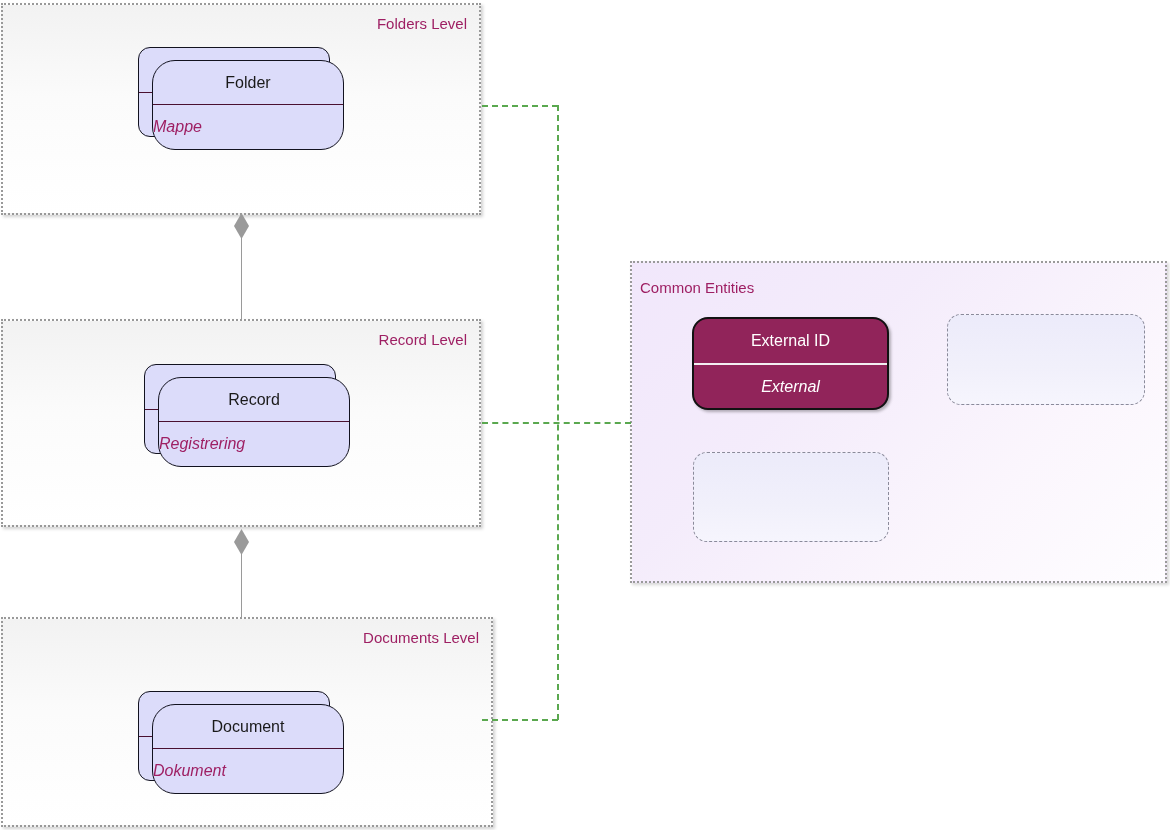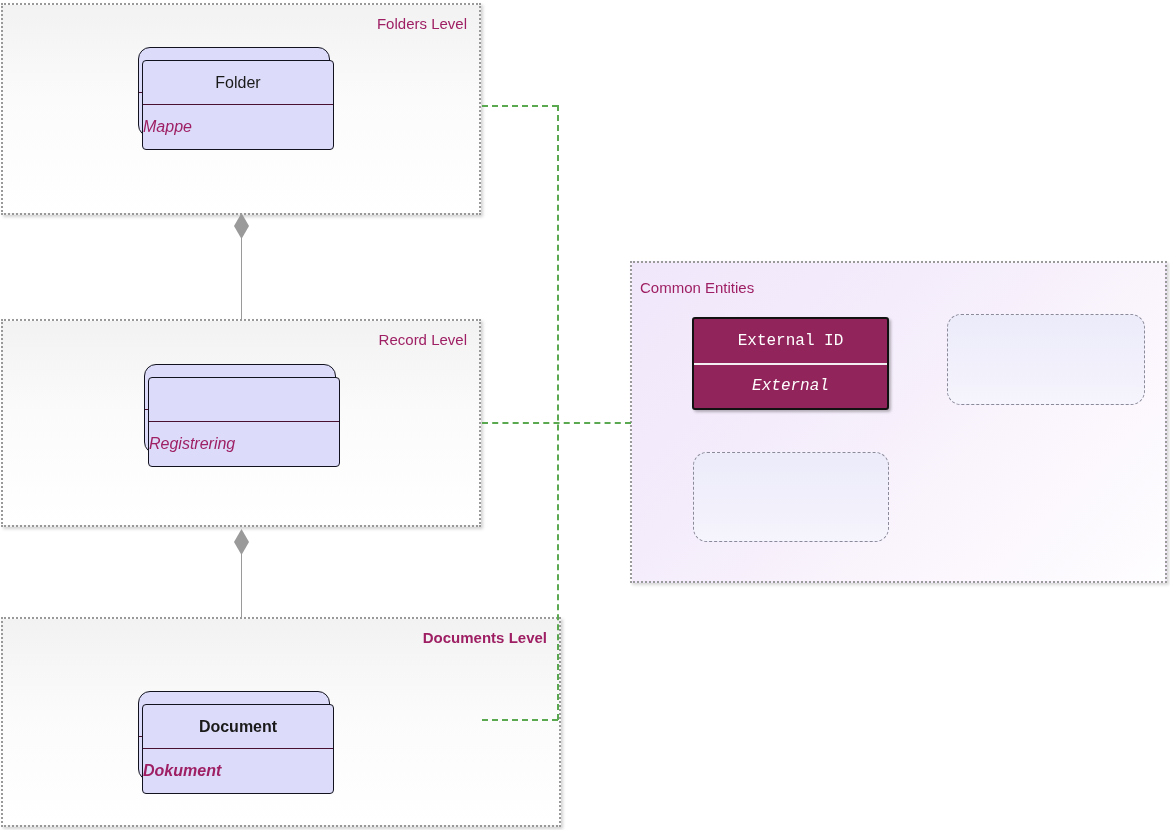--- a/index.html
+++ b/index.html
@@ -73,28 +73,28 @@
   .stack .card-back .back-div {
     position: absolute;
     left: 0;
     right: 0;
     top: 44px;
     height: 0;
     border-top: 1.6px solid #4a1030;
   }
   .stack .card-front {
     position: absolute;
-    left: 4px;
+    left: 14px;
     top: 13px;
     width: 192px;
     height: 90px;
     box-sizing: border-box;
     background: #dcdcfa;
     border: 1.6px solid #12121f;
-    border-radius: 4px;
+    border-radius: 23px;
     overflow: hidden;
   }
   .stack .card-name {
     position: absolute;
     left: 0; right: 0; top: 0;
     height: 43px;
     line-height: 43px;
     text-align: center;
     font-size: 16px;
     color: #1a1a1a;
@@ -114,25 +114,24 @@
     font-size: 16px;
     font-style: italic;
     color: #9e1f63;
   }
 
   
   .entity-solid {
     position: absolute;
     box-sizing: border-box;
     border: 2px solid #121212;
-    border-radius: 3px;
+    border-radius: 16px;
     background: #91245a;
     overflow: hidden;
     box-shadow: 2px 2px 3px rgba(0,0,0,0.28);
-    font-family: Liberation Mono, monospace;
   }
   .entity-solid .es-name {
     position: absolute;
     left: 0; right: 0; top: 0;
     height: 44px;
     line-height: 44px;
     text-align: center;
     font-size: 16px;
     color: #ffffff;
   }
@@ -205,27 +204,28 @@
     </div>
   </div>
 
   <div class="level-panel" style="left:1px; top:319px; width:480px; height:208px;">
     <div class="level-title">Record Level</div>
     <div class="stack" style="left:141px; top:43px;">
       <div class="card-back">
         <div class="back-div"></div>
       </div>
       <div class="card-front">
+        <div class="card-name">Record</div>
         <div class="card-sep"></div>
         <div class="card-alt">Registrering</div>
       </div>
     </div>
   </div>
 
-  <div class="level-panel" style="left:1px; top:617px; width:560px; height:210px;font-weight:bold;">
+  <div class="level-panel" style="left:1px; top:617px; width:492px; height:210px;">
     <div class="level-title">Documents Level</div>
     <div class="stack" style="left:135px; top:72px;">
       <div class="card-back">
         <div class="back-div"></div>
       </div>
       <div class="card-front">
         <div class="card-name">Document</div>
         <div class="card-sep"></div>
         <div class="card-alt">Dokument</div>
       </div>

